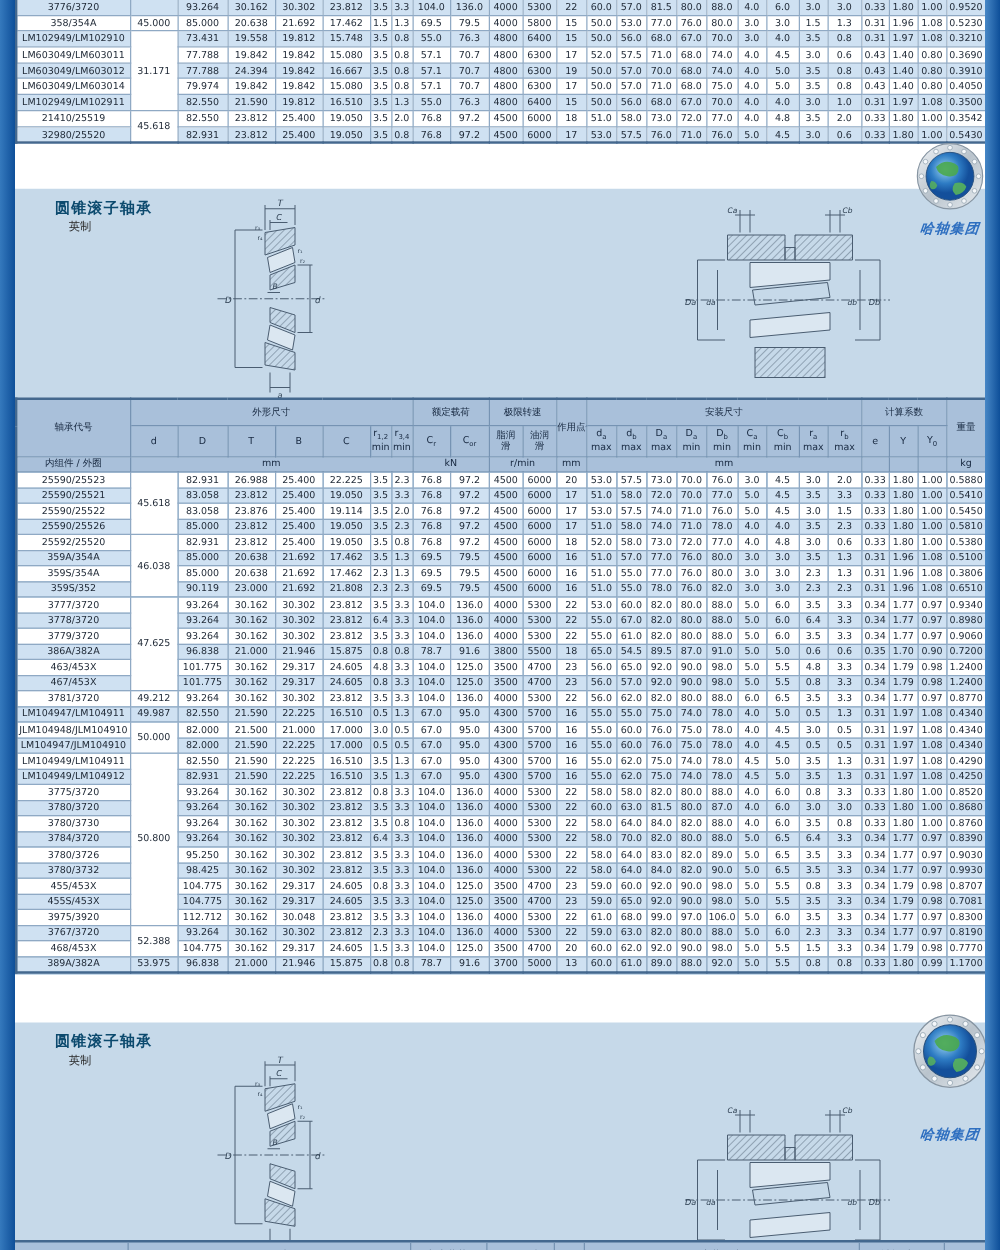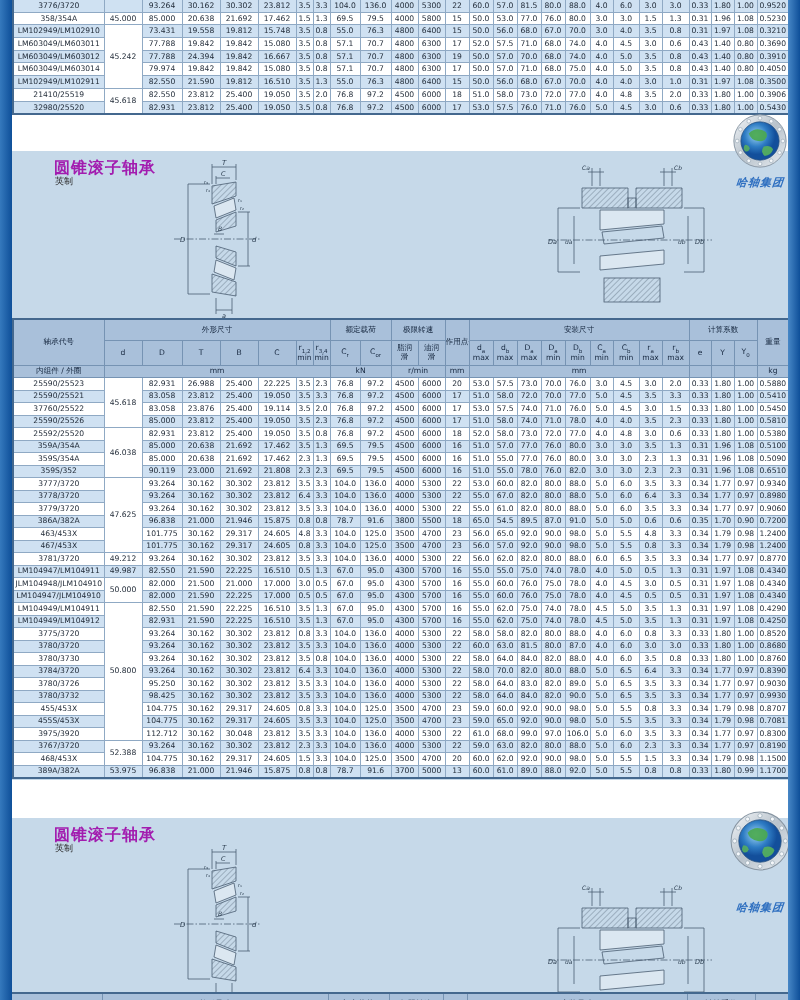--- a/index.html
+++ b/index.html
@@ -6,21 +6,21 @@
   body{width:800px;height:1000px;position:relative;background:#ffffff;overflow:hidden;
        font-family:"DejaVu Sans",sans-serif;}
   
   .bar{position:absolute;top:0;height:1000px;width:12px;z-index:20;}
   .bar.left{left:0;background:linear-gradient(to right,#3579bd,#0e4f99);}
   .bar.right{right:0;background:linear-gradient(to right,#4787c6,#0e4f99);}
   
   .panel{position:absolute;left:12px;width:776px;background:#c6d9e9;overflow:hidden;}
   .panel1{top:151px;height:629px;}
   .panel2{top:818px;height:182px;}
-  .sec-title{position:absolute;left:42px;top:7px;font-size:16px;font-weight:bold;color:#a21caf;letter-spacing:1px;}
+  .sec-title{position:absolute;left:32px;top:7px;font-size:12px;font-weight:bold;color:#0c4a6e;letter-spacing:1px;}
   .sec-sub{position:absolute;left:43px;top:24px;font-size:9px;color:#2a2a2a;}
   
   table.spec{border-collapse:collapse;table-layout:fixed;width:776px;font-size:7.6px;color:#1d2734;
              position:absolute;left:12px;border:2px solid #44688e;}
   table.spec td,table.spec th{border:1px solid #8fa9c4;text-align:center;padding:0;overflow:hidden;
              white-space:nowrap;font-weight:normal;}
   table.spec td{background:#ffffff;line-height:1;}
   .t1 td{height:11.7px;}
   .t2 td{height:11.5px;}
   tr.alt td{background:#cfe1f2;}
@@ -139,21 +139,21 @@
         <td>3.0</td>
         <td>1.5</td>
         <td>1.3</td>
         <td>0.31</td>
         <td>1.96</td>
         <td>1.08</td>
         <td>0.5230</td>
       </tr>
       <tr class="alt gs">
         <td class="code">LM102949/LM102910</td>
-        <td class="dspan" rowspan="5">45.242</td>
+        <td class="dspan" rowspan="5">31.171</td>
         <td>73.431</td>
         <td>19.558</td>
         <td>19.812</td>
         <td>15.748</td>
         <td>3.5</td>
         <td>0.8</td>
         <td>55.0</td>
         <td>76.3</td>
         <td>4800</td>
         <td>6400</td>
@@ -299,21 +299,21 @@
         <td>73.0</td>
         <td>72.0</td>
         <td>77.0</td>
         <td>4.0</td>
         <td>4.8</td>
         <td>3.5</td>
         <td>2.0</td>
         <td>0.33</td>
         <td>1.80</td>
         <td>1.00</td>
-        <td>0.3906</td>
+        <td>0.3542</td>
       </tr>
       <tr class="alt">
         <td class="code">32980/25520</td>
         <td>82.931</td>
         <td>23.812</td>
         <td>25.400</td>
         <td>19.050</td>
         <td>3.5</td>
         <td>0.8</td>
         <td>76.8</td>
@@ -597,21 +597,21 @@
         <td>5.0</td>
         <td>4.5</td>
         <td>3.5</td>
         <td>3.3</td>
         <td>0.33</td>
         <td>1.80</td>
         <td>1.00</td>
         <td>0.5410</td>
       </tr>
       <tr>
-        <td class="code">37760/25522</td>
+        <td class="code">25590/25522</td>
         <td>83.058</td>
         <td>23.876</td>
         <td>25.400</td>
         <td>19.114</td>
         <td>3.5</td>
         <td>2.0</td>
         <td>76.8</td>
         <td>97.2</td>
         <td>4500</td>
         <td>6000</td>
@@ -730,21 +730,21 @@
         <td>77.0</td>
         <td>76.0</td>
         <td>80.0</td>
         <td>3.0</td>
         <td>3.0</td>
         <td>2.3</td>
         <td>1.3</td>
         <td>0.31</td>
         <td>1.96</td>
         <td>1.08</td>
-        <td>0.5090</td>
+        <td>0.3806</td>
       </tr>
       <tr class="alt">
         <td class="code">359S/352</td>
         <td>90.119</td>
         <td>23.000</td>
         <td>21.692</td>
         <td>21.808</td>
         <td>2.3</td>
         <td>2.3</td>
         <td>69.5</td>
@@ -1384,21 +1384,21 @@
         <td>92.0</td>
         <td>90.0</td>
         <td>98.0</td>
         <td>5.0</td>
         <td>5.5</td>
         <td>1.5</td>
         <td>3.3</td>
         <td>0.34</td>
         <td>1.79</td>
         <td>0.98</td>
-        <td>1.1500</td>
+        <td>0.7770</td>
       </tr>
       <tr class="alt gs">
         <td class="code">389A/382A</td>
         <td rowspan="1">53.975</td>
         <td>96.838</td>
         <td>21.000</td>
         <td>21.946</td>
         <td>15.875</td>
         <td>0.8</td>
         <td>0.8</td>

